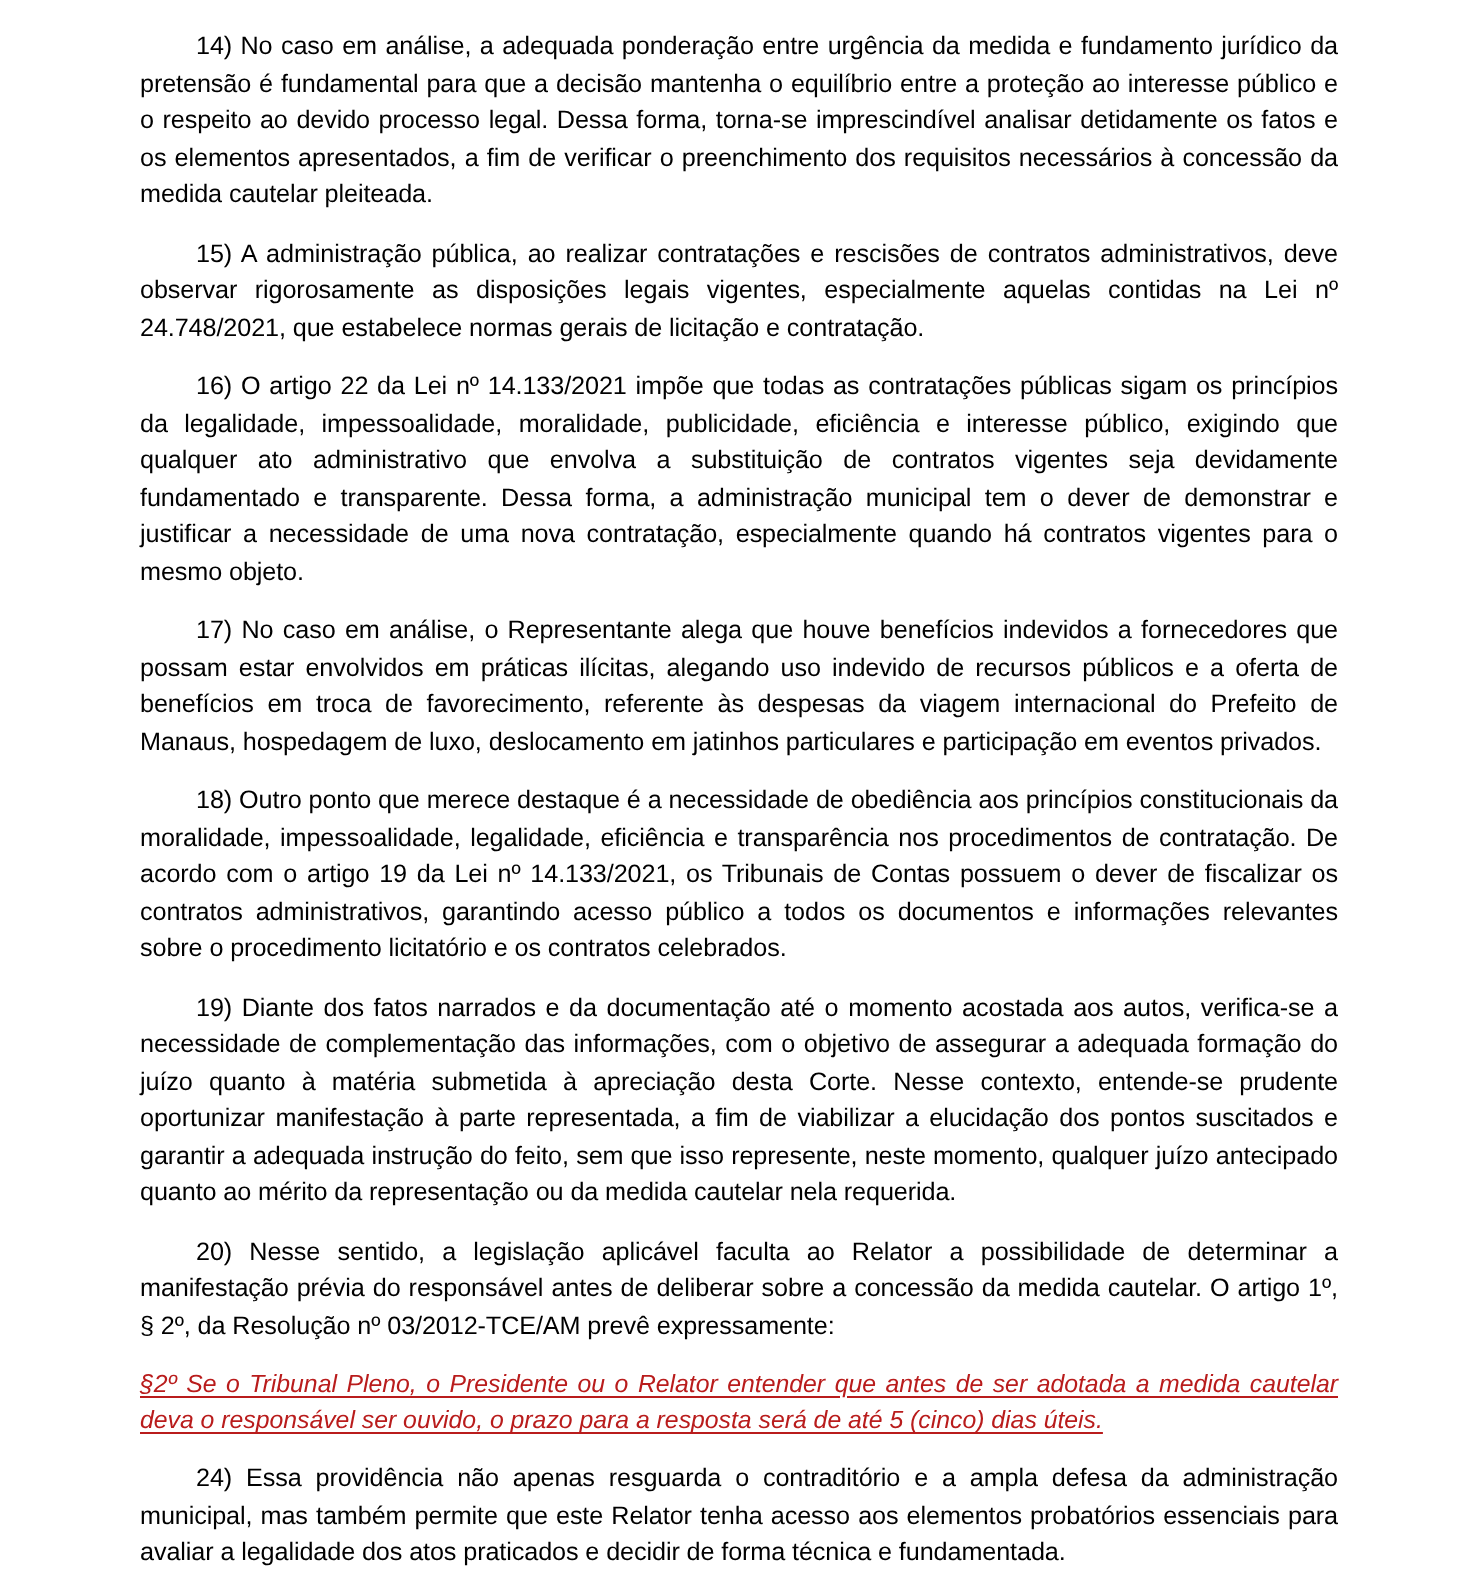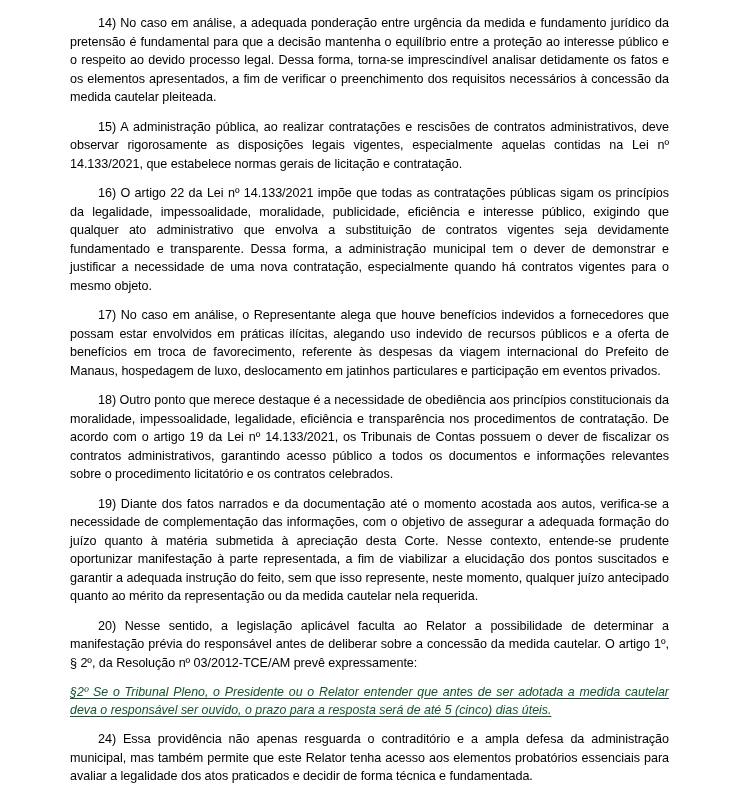--- a/index.html
+++ b/index.html
@@ -35,31 +35,31 @@
   }
   .quote {
     font-size: 12.4px;
     line-height: 1.47;
     text-align: justify;
     font-style: italic;
     text-decoration: underline;
     text-underline-offset: 2px;
     margin: 0 0 11px 0;
     text-indent: 0;
-    color: #14532d;
+    color: #b91c1c;
   }
 </style>
 </head>
 <body>
 
 <div class="page">
 
   <p class="para first">14) No caso em análise, a adequada ponderação entre urgência da medida e fundamento jurídico da pretensão é fundamental para que a decisão mantenha o equilíbrio entre a proteção ao interesse público e o respeito ao devido processo legal. Dessa forma, torna-se imprescindível analisar detidamente os fatos e os elementos apresentados, a fim de verificar o preenchimento dos requisitos necessários à concessão da medida cautelar pleiteada.</p>
 
-  <p class="para">15) A administração pública, ao realizar contratações e rescisões de contratos administrativos, deve observar rigorosamente as disposições legais vigentes, especialmente aquelas contidas na Lei nº 14.133/2021, que estabelece normas gerais de licitação e contratação.</p>
+  <p class="para">15) A administração pública, ao realizar contratações e rescisões de contratos administrativos, deve observar rigorosamente as disposições legais vigentes, especialmente aquelas contidas na Lei nº 24.748/2021, que estabelece normas gerais de licitação e contratação.</p>
 
   <p class="para">16) O artigo 22 da Lei nº 14.133/2021 impõe que todas as contratações públicas sigam os princípios da legalidade, impessoalidade, moralidade, publicidade, eficiência e interesse público, exigindo que qualquer ato administrativo que envolva a substituição de contratos vigentes seja devidamente fundamentado e transparente. Dessa forma, a administração municipal tem o dever de demonstrar e justificar a necessidade de uma nova contratação, especialmente quando há contratos vigentes para o mesmo objeto.</p>
 
   <p class="para">17) No caso em análise, o Representante alega que houve benefícios indevidos a fornecedores que possam estar envolvidos em práticas ilícitas, alegando uso indevido de recursos públicos e a oferta de benefícios em troca de favorecimento, referente às despesas da viagem internacional do Prefeito de Manaus, hospedagem de luxo, deslocamento em jatinhos particulares e participação em eventos privados.</p>
 
   <p class="para">18) Outro ponto que merece destaque é a necessidade de obediência aos princípios constitucionais da moralidade, impessoalidade, legalidade, eficiência e transparência nos procedimentos de contratação. De acordo com o artigo 19 da Lei nº 14.133/2021, os Tribunais de Contas possuem o dever de fiscalizar os contratos administrativos, garantindo acesso público a todos os documentos e informações relevantes sobre o procedimento licitatório e os contratos celebrados.</p>
 
   <p class="para">19) Diante dos fatos narrados e da documentação até o momento acostada aos autos, verifica-se a necessidade de complementação das informações, com o objetivo de assegurar a adequada formação do juízo quanto à matéria submetida à apreciação desta Corte. Nesse contexto, entende-se prudente oportunizar manifestação à parte representada, a fim de viabilizar a elucidação dos pontos suscitados e garantir a adequada instrução do feito, sem que isso represente, neste momento, qualquer juízo antecipado quanto ao mérito da representação ou da medida cautelar nela requerida.</p>
 
   <p class="para">20) Nesse sentido, a legislação aplicável faculta ao Relator a possibilidade de determinar a manifestação prévia do responsável antes de deliberar sobre a concessão da medida cautelar. O artigo 1º, § 2º, da Resolução nº 03/2012-TCE/AM prevê expressamente:</p>

